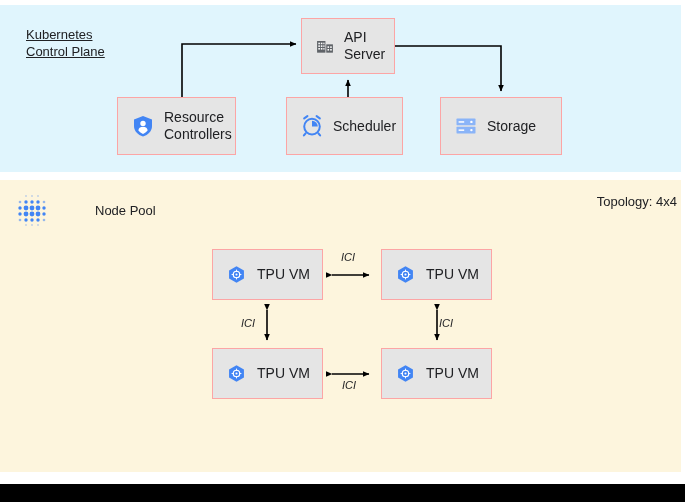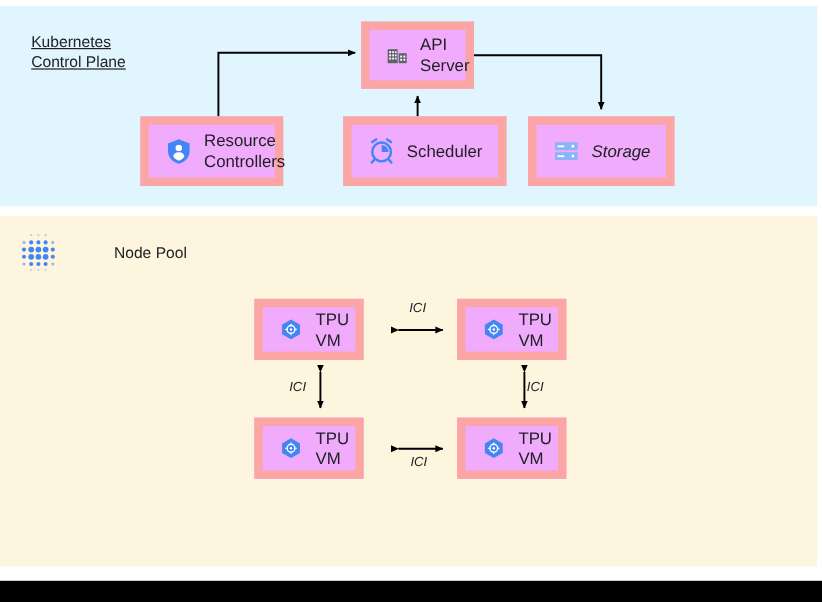--- a/index.html
+++ b/index.html
@@ -68,42 +68,42 @@
     right: 8px;
     top: 193px;
     text-align: right;
     font-size: 13px;
     line-height: 18px;
   }
 
   
   .node-box {
     position: absolute;
-    background: #f0abfc;
-    border: 7px solid #fca5a5;
+    background: #e5e5e5;
+    border: 1px solid #fca5a5;
     box-sizing: border-box;
     display: flex;
     align-items: center;
     gap: 9px;
     padding-left: 13px;
   }
   .node-box .node-label {
     font-size: 14px;
     line-height: 17px;
     white-space: pre-line;
   }
 
   
   #box-api-server   { left: 301px; top: 18px;  width: 94px;  height: 56px; }
   #box-resource-ctl { left: 117px; top: 97px;  width: 119px; height: 58px; }
-  #box-scheduler    { left: 286px; top: 97px;  width: 136px; height: 58px; }
-  #box-storage      { left: 440px; top: 97px;  width: 122px; height: 58px; font-style: italic; }
-
-  
-  .tpu-box { width: 91px; height: 51px; gap: 11px; padding-left: 14px; }
+  #box-scheduler    { left: 286px; top: 97px;  width: 117px; height: 58px; }
+  #box-storage      { left: 440px; top: 97px;  width: 122px; height: 58px; }
+
+  
+  .tpu-box { width: 111px; height: 51px; gap: 11px; padding-left: 14px; }
   #tpu-vm-0 { left: 212px; top: 249px; }
   #tpu-vm-1 { left: 381px; top: 249px; }
   #tpu-vm-2 { left: 212px; top: 348px; }
   #tpu-vm-3 { left: 381px; top: 348px; }
 
   
   .icon { flex: none; display: block; }
 
   
   #node-pool-icon { width: 36px; height: 36px; }
@@ -267,20 +267,21 @@
 
       <circle cx="12" cy="33" r="0.9" opacity="0.35"></circle>
       <circle cx="18" cy="33" r="0.9" opacity="0.35"></circle>
       <circle cx="24" cy="33" r="0.9" opacity="0.35"></circle>
     </g>
   </svg>
   <span id="node-pool-label">Node Pool</span>
 </div>
 
 <div id="machine-info">
+  <div>Topology: 4x4</div>
 </div>
 
 <div class="node-box tpu-box" id="tpu-vm-0">
   <svg class="icon" width="19" height="19" viewBox="0 0 24 24">
     <path d="M12 1.6 L21.4 7 V17 L12 22.4 L2.6 17 V7 Z" fill="#4285f4"></path>
     <circle cx="12" cy="12" r="4.1" fill="none" stroke="#ffffff" stroke-width="1.5"></circle>
     <circle cx="12" cy="12" r="1.3" fill="#ffffff"></circle>
     <g stroke="#ffffff" stroke-width="1.2" stroke-linecap="round">
       <line x1="12" y1="6.3" x2="12" y2="8.2"></line>
       <line x1="12" y1="15.8" x2="12" y2="17.7"></line>

